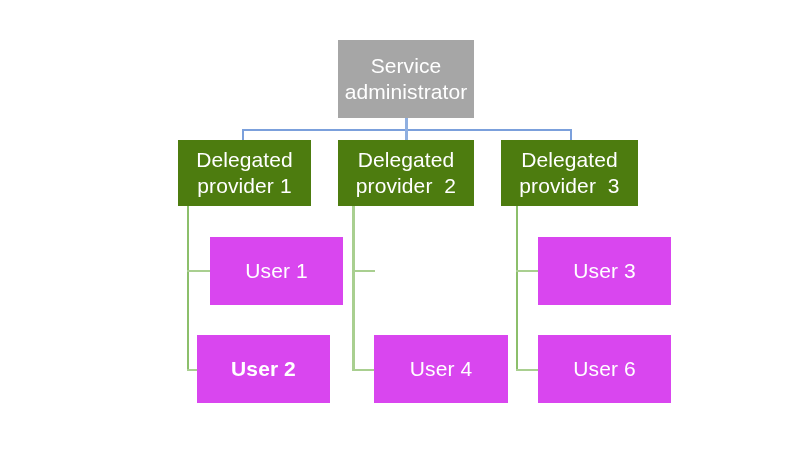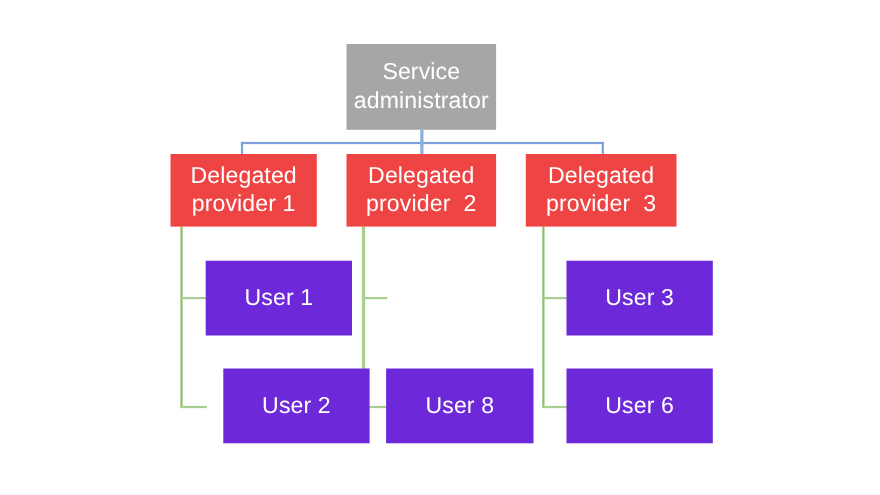--- a/index.html
+++ b/index.html
@@ -10,45 +10,46 @@
     width: 800px;
     height: 450px;
     background: #FFFFFF;
     font-family: "Liberation Sans", sans-serif;
     overflow: hidden;
   }
   #diagram {
     position: relative;
     width: 687px;
     height: 450px;
+    margin-left: 23px;
   }
 
   
   .node {
     position: absolute;
     box-sizing: border-box;
     display: flex;
     align-items: center;
     justify-content: center;
     text-align: center;
     color: #FFFFFF;
     line-height: 1.22;
     letter-spacing: 0.1px;
     white-space: pre;
   }
   .node-root {
     background: #A6A6A6;
     font-size: 21px;
   }
   .node-provider {
-    background: #ef4444;
+    background: #4d7c0f;
     font-size: 21px;
   }
   .node-user {
-    background: #6d28d9;
+    background: #d946ef;
     font-size: 21px;
   }
 
   
   .connector {
     position: absolute;
   }
   .conn-blue {
     background: #7BA0DC;
   }
@@ -91,17 +92,17 @@
   <div class="node node-provider" style="left:155px; top:140px; width:133px; height:66px;">Delegated
 provider 1</div>
   <div class="node node-provider" style="left:315px; top:140px; width:136px; height:66px;">Delegated
 provider  2</div>
   <div class="node node-provider" style="left:478px; top:140px; width:137px; height:66px;">Delegated
 provider  3</div>
 
   <div class="node node-user" style="left:187px; top:237px; width:133px; height:68px;">User 1</div>
   <div class="node node-user" style="left:515px; top:237px; width:133px; height:68px;">User 3</div>
 
-  <div class="node node-user" style="left:203px; top:335px; width:133px; height:68px;">User 2</div>
-  <div class="node node-user" style="left:351px; top:335px; width:134px; height:68px;">User 8</div>
+  <div class="node node-user" style="left:174px; top:335px; width:133px; height:68px;font-weight:bold;">User 2</div>
+  <div class="node node-user" style="left:351px; top:335px; width:134px; height:68px;">User 4</div>
   <div class="node node-user" style="left:515px; top:335px; width:133px; height:68px;">User 6</div>
 
 </div>
 
 </body></html>

